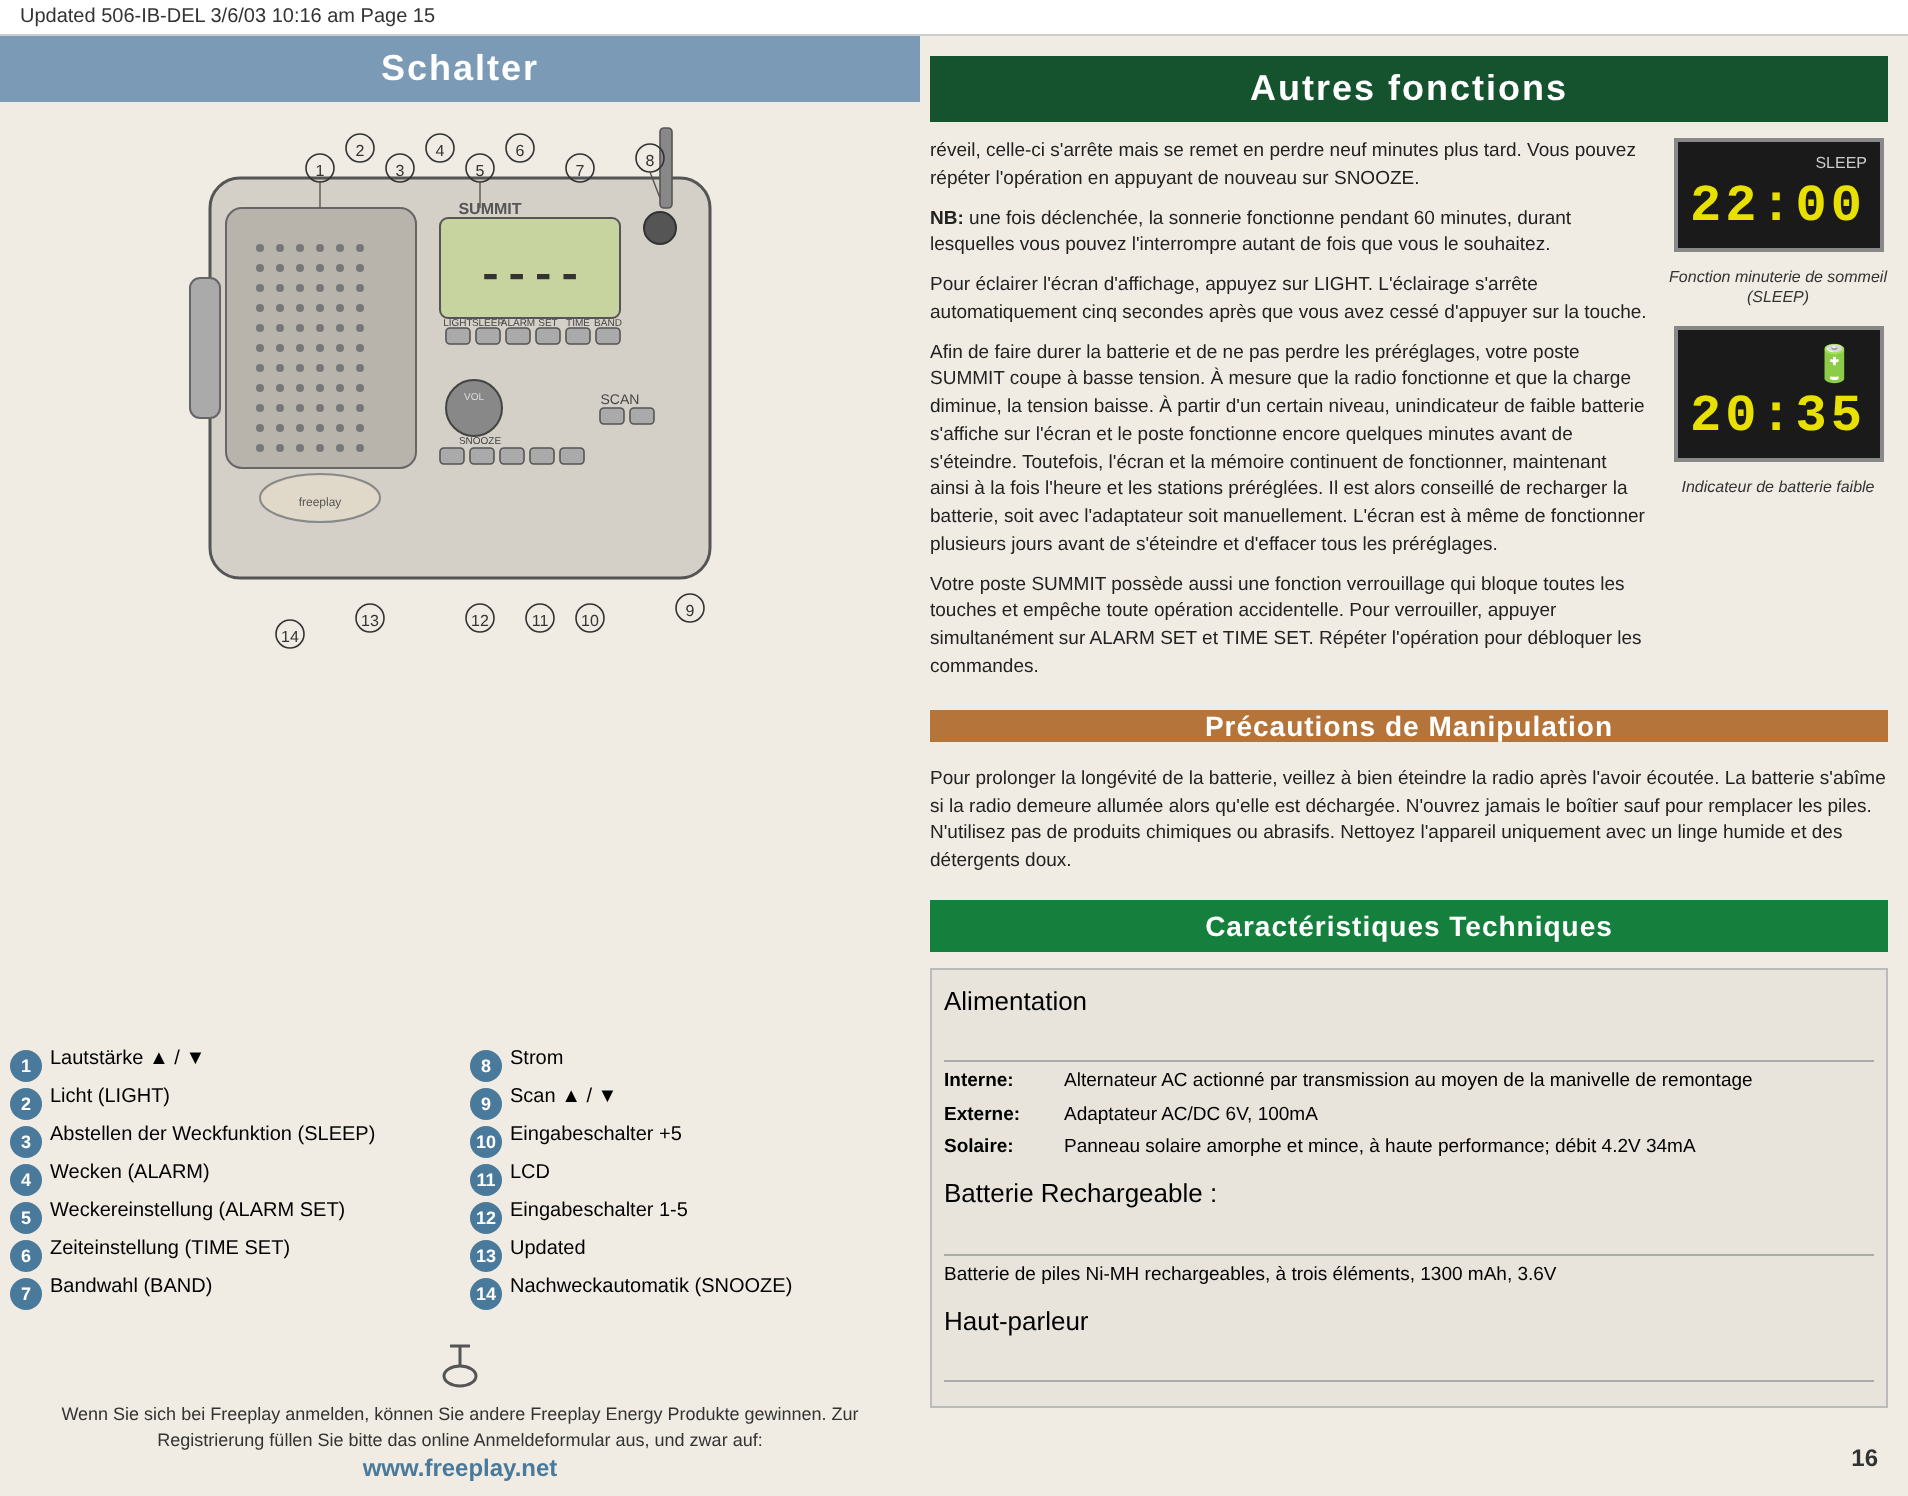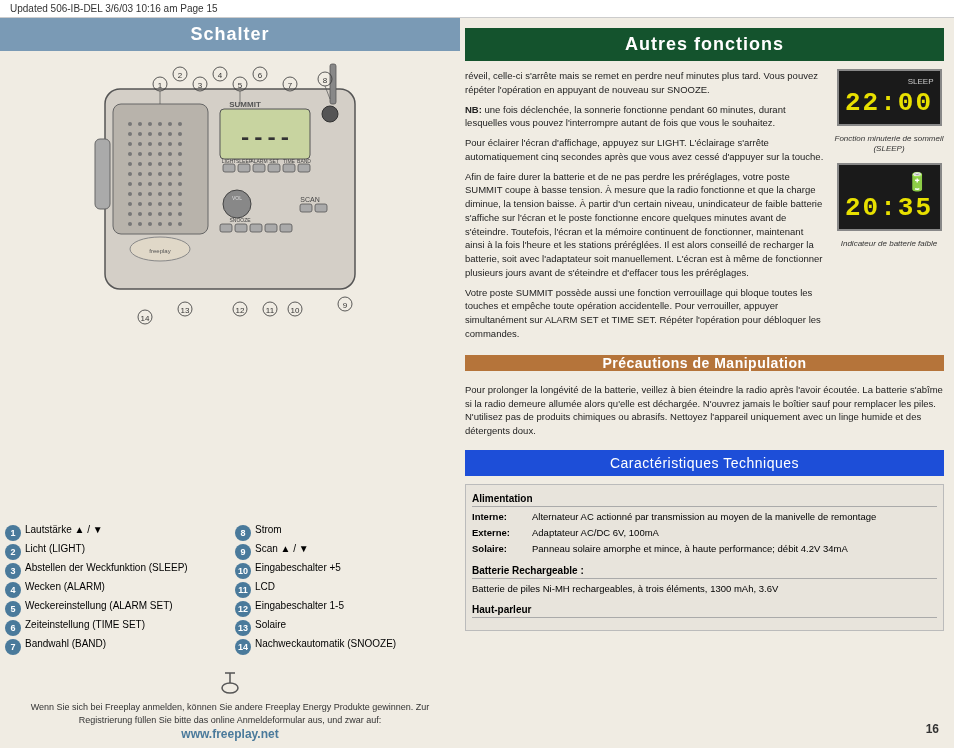--- a/index.html
+++ b/index.html
@@ -214,44 +214,44 @@
 
     .precautions-text {
       font-size: 9.5px;
       line-height: 1.45;
       color: #222;
       padding: 4px 0;
     }
 
     
     .caracteristiques-header {
-      background: #1d4ed8;
+      background: #15803d;
       color: white;
       text-align: center;
       font-size: 14px;
-      font-weight: normal;
+      font-weight: bold;
       padding: 5px;
       letter-spacing: 0.5px;
     }
 
     .spec-table {
       background: #e8e4dc;
       border: 1px solid #bbb;
       padding: 6px;
       font-size: 9.5px;
       line-height: 1.5;
     }
 
     .spec-section-title {
-      font-weight: bold;
-      font-size: 10px;
+      font-weight: normal;
+      font-size: 13px;
       color: #000;
       border-bottom: 1px solid #aaa;
       margin-bottom: 3px;
-      padding-bottom: 0;
+      padding-bottom: 20px;
     }
 
     .spec-row {
       display: flex;
       gap: 5px;
       margin-bottom: 2px;
     }
 
     .spec-label {
       font-weight: bold;
@@ -518,21 +518,21 @@
         <div class="label-item">
           <span class="label-num">12</span>
           <span>Eingabeschalter 1-5</span>
         </div>
         <div class="label-item">
           <span class="label-num">6</span>
           <span>Zeiteinstellung (TIME SET)</span>
         </div>
         <div class="label-item">
           <span class="label-num">13</span>
-          <span>Solaire</span>
+          <span>Updated</span>
         </div>
         <div class="label-item">
           <span class="label-num">7</span>
           <span>Bandwahl (BAND)</span>
         </div>
         <div class="label-item">
           <span class="label-num">14</span>
           <span>Nachweckautomatik (SNOOZE)</span>
         </div>
       </div>

